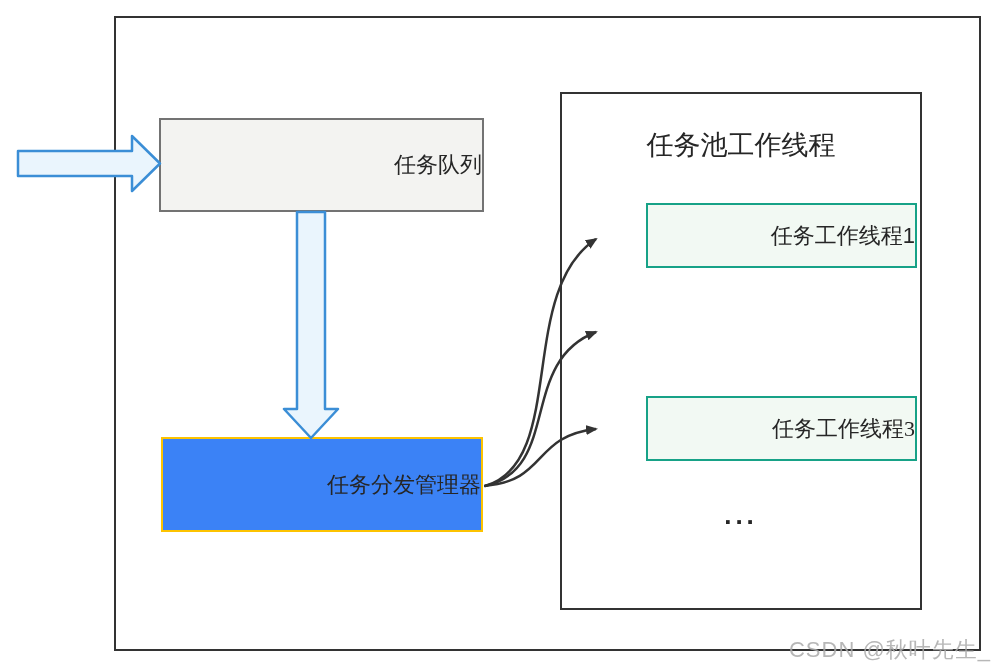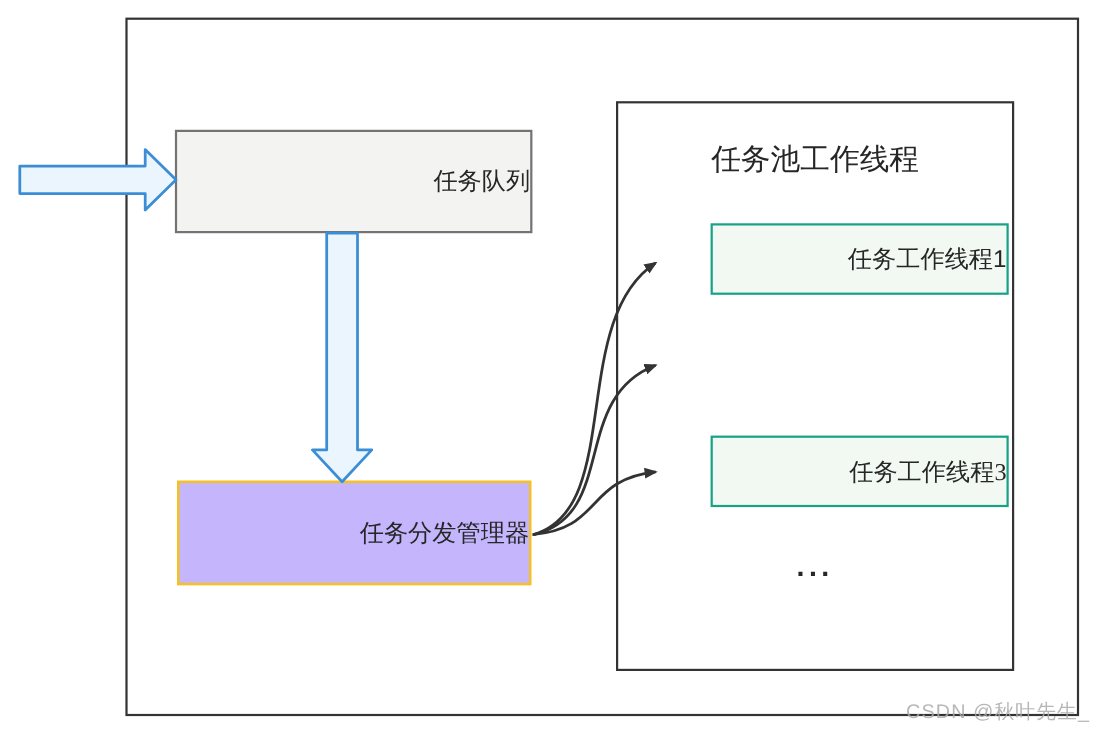--- a/index.html
+++ b/index.html
@@ -43,21 +43,21 @@
   }
   .queue-box {
     left: 159px; top: 118px;
     width: 325px; height: 94px;
     background: #f3f3f1;
     border: 2px solid #737373;
   }
   .dispatcher-box {
     left: 161px; top: 437px;
     width: 322px; height: 95px;
-    background: #c4b5fd;
+    background: #3b82f6;
     border: 2px solid #fdc300;
   }
   .worker-panel {
     position: absolute;
     left: 560px; top: 92px;
     width: 362px; height: 518px;
     box-sizing: border-box;
     border: 2px solid #333333;
     background: #ffffff;
   }
@@ -92,21 +92,21 @@
   }
   .arrow-layer {
     position: absolute;
     left: 0; top: 0;
     width: 1001px; height: 669px;
     pointer-events: none;
   }
   .watermark {
     position: absolute;
     right: 10px; top: 635px;
-    font-size: 18px;
+    font-size: 22px;
     color: rgba(170, 170, 170, 0.85);
     letter-spacing: 1px;
   }
 </style>
 </head>
 <body>
 
 <div class="canvas">
 
   <div class="outer-box"></div>

